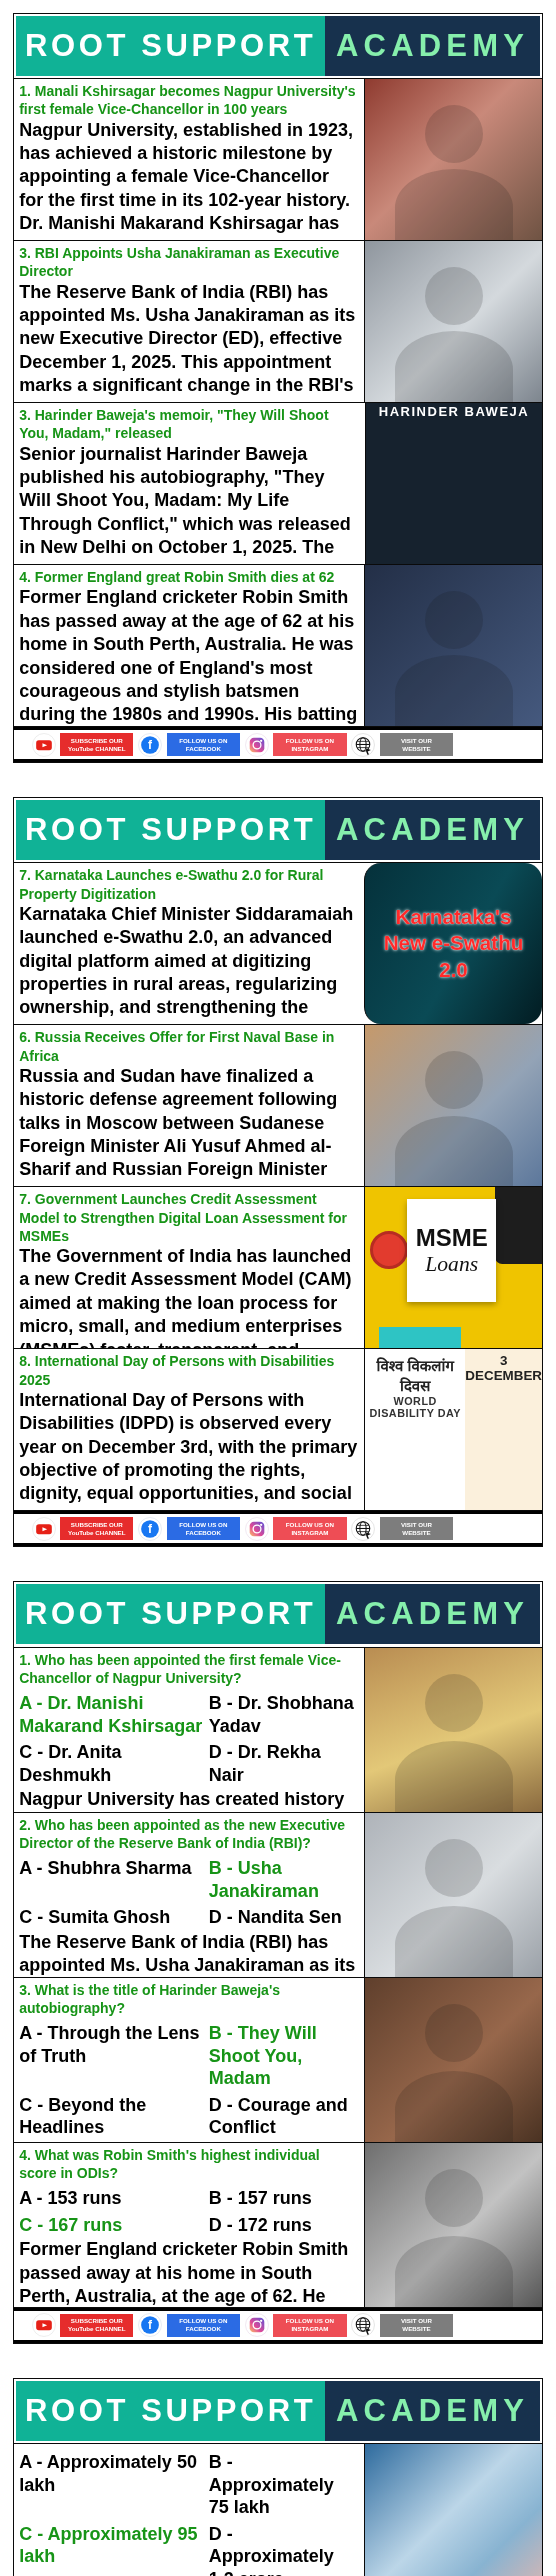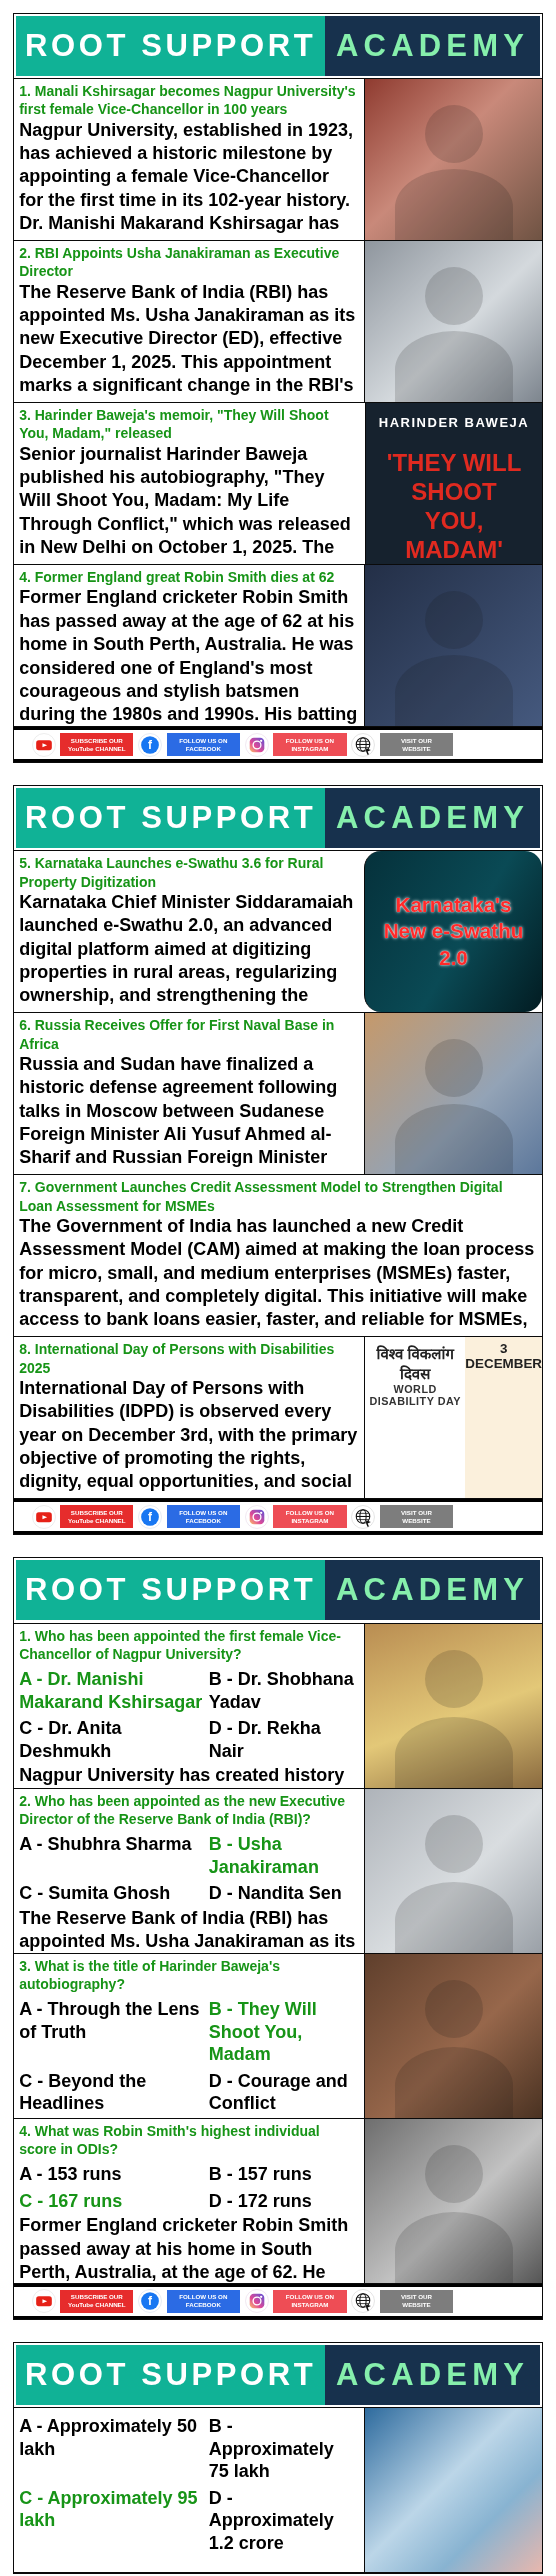--- a/index.html
+++ b/index.html
@@ -1,17 +1,17 @@
 <!DOCTYPE html>
 <html style="font-size:8.2px"><head>
 <meta charset="utf-8">
 <style>
   html,body{margin:0;padding:0;}
   body{width:556px;background:#ffffff;font-family:"Liberation Sans","DejaVu Sans",sans-serif;}
-  .pg{width:528px;margin:0 auto 22px auto;border:1.5px solid #0a0a0a;background:#fff;}
+  .pg{width:528px;margin:0 auto 34px auto;border:1.5px solid #0a0a0a;background:#fff;}
   .pg:first-of-type{margin-top:13px;}
   
   .mast{display:flex;height:60px;border-bottom:1.5px solid #0a0a0a;background:#fff;padding:2.1px;}
   .ml{flex:0 0 59%;background:#10b296;color:#fff;display:flex;align-items:center;justify-content:center;
       font-weight:700;font-size:31px;letter-spacing:3.6px;white-space:nowrap;}
   .mr{flex:1;background:#17314d;color:#86efac;display:flex;align-items:center;justify-content:center;
       font-weight:700;font-size:31px;letter-spacing:5.2px;white-space:nowrap;}
   
   .itm{display:flex;border-bottom:1.5px solid #0a0a0a;height:161px;overflow:hidden;}
   .qitm{height:164px;}
@@ -30,21 +30,21 @@
   
   .ph-n1{background:linear-gradient(135deg,#8f3b30,#c9897a 45%,#6f5343);}
   .ph-n2{background:linear-gradient(135deg,#8f969e,#d4d9dd 55%,#7d858e);}
   .ph-n4{background:linear-gradient(135deg,#232f47,#45597e);}
   .ph-n6{background:linear-gradient(135deg,#c5996b,#93a3b6 60%,#5c779b);}
   .ph-q1{background:linear-gradient(160deg,#b98d52,#e3c878 55%,#8a6a3f);}
   .ph-q2{background:linear-gradient(135deg,#aeb3b9,#d9dde0 55%,#9aa0a7);}
   .ph-q3{background:linear-gradient(135deg,#5f3f2c,#97674b 55%,#4a3222);}
   .ph-q4{background:linear-gradient(135deg,#6e6e6e,#c2c2c2 55%,#555555);}
   .ph-q5{background:linear-gradient(135deg,#2e6b9e,#bcd6e8 45%,#88b3d1 70%,#e8b7ad);}
-  .book{background:#16222e;display:flex;flex-direction:column;align-items:center;padding-top:12px;box-sizing:border-box;}
+  .book{background:#16222e;display:flex;flex-direction:column;align-items:center;padding-top:1px;box-sizing:border-box;}
   .book-author{color:#fff;font-weight:700;font-size:13px;letter-spacing:1.5px;white-space:nowrap;}
   .book-title{margin-top:17.5px;color:#e02a20;font-weight:700;font-size:24px;line-height:1.22;text-align:center;width:82%;}
   .eswathu{background:linear-gradient(120deg,#05313b,#0a4a55 55%,#021c22);display:flex;align-items:center;justify-content:center;border-radius:17px;}
   .eswathu span{color:#ff2a2a;font-weight:700;font-size:20.6px;line-height:1.3;text-align:center;width:85%;
       text-shadow:0 0 3.6px #fff,0 0 1px #fff;}
   .msme{background:#efc400;}
   .msme .clock{position:absolute;left:5.2px;top:44px;width:32px;height:32px;border-radius:50%;background:#e23b2e;border:3.1px solid #b72c22;}
   .msme .calc{position:absolute;right:0;top:0;width:47px;height:77px;background:#1d1d1d;border-radius:0 0 0 7.2px;}
   .msme .note{position:absolute;left:14.4px;bottom:0;width:82px;height:21.6px;background:#2ec4c4;}
   .msme-card{position:absolute;left:24%;top:7%;width:50%;height:64%;background:#fff;box-shadow:0 2.6px 6.2px rgba(0,0,0,.35);
@@ -95,34 +95,33 @@
   <div class="itm">
     <div class="txt">
       <p class="hd">1. Manali Kshirsagar becomes Nagpur University's first female Vice-Chancellor in 100 years</p>
       <p class="bd">Nagpur University, established in 1923, has achieved a historic milestone by appointing a female Vice-Chancellor for the first time in its 102-year history. Dr. Manishi Makarand Kshirsagar has been appointed to this position, which is being considered a significant step towards women's leadership and participation in higher education.</p>
     </div>
     <div class="img ph-n1 portrait"></div>
   </div>
 
   <div class="itm">
     <div class="txt">
-      <p class="hd">2. RBI Appoints Usha Janakiraman as Executive Director</p>
+      <p class="hd">3. RBI Appoints Usha Janakiraman as Executive Director</p>
       <p class="bd">The Reserve Bank of India (RBI) has appointed Ms. Usha Janakiraman as its new Executive Director (ED), effective December 1, 2025. This appointment marks a significant change in the RBI's top leadership, with a direct impact on the country's financial surveillance, risk management, and regulatory framework.</p>
     </div>
     <div class="img ph-n2 portrait"></div>
   </div>
 
   <div class="itm">
     <div class="txt">
       <p class="hd">3. Harinder Baweja's memoir, "They Will Shoot You, Madam," released</p>
       <p class="bd">Senior journalist Harinder Baweja published his autobiography, "They Will Shoot You, Madam: My Life Through Conflict," which was released in New Delhi on October 1, 2025. The book vividly chronicles the challenging and courageous experiences of his journalistic career spanning over four decades.</p>
     </div>
     <div class="img book">
       <div class="book-author">HARINDER BAWEJA</div>
-      <div class="book-title">'THEY WILL SHOOT YOU, MADAM'</div>
     </div>
   </div>
 
   <div class="itm">
     <div class="txt">
       <p class="hd">4. Former England great Robin Smith dies at 62</p>
       <p class="bd">Former England cricketer Robin Smith has passed away at the age of 62 at his home in South Perth, Australia. He was considered one of England's most courageous and stylish batsmen during the 1980s and 1990s. His batting was particularly renowned for his fearless play and strong technique against fast bowlers.</p>
     </div>
     <div class="img ph-n4 portrait"></div>
   </div>
@@ -181,40 +180,49 @@
 </div>
 
 <div class="pg">
   <div class="mast">
     <div class="ml">ROOT SUPPORT</div>
     <div class="mr">ACADEMY</div>
   </div>
 
   <div class="itm">
     <div class="txt">
-      <p class="hd">5. Karnataka Launches e-Swathu 3.6 for Rural Property Digitization</p>
+      <p class="hd">7. Karnataka Launches e-Swathu 2.0 for Rural Property Digitization</p>
       <p class="bd">Karnataka Chief Minister Siddaramaiah launched e-Swathu 2.0, an advanced digital platform aimed at digitizing properties in rural areas, regularizing ownership, and strengthening the state's revenue system. This initiative is in line with the Government of India's Digital India Mission and e-Governance policy.</p>
     </div>
     <div class="img eswathu">
       <span>Karnataka's New e-Swathu 2.0</span>
     </div>
   </div>
 
   <div class="itm">
     <div class="txt">
       <p class="hd">6. Russia Receives Offer for First Naval Base in Africa</p>
       <p class="bd">Russia and Sudan have finalized a historic defense agreement following talks in Moscow between Sudanese Foreign Minister Ali Yusuf Ahmed al-Sharif and Russian Foreign Minister Sergei Lavrov. Under this agreement, Sudan has officially granted Russia permission to establish its first naval base in Africa near Port Sudan on the Red Sea coast.</p>
     </div>
     <div class="img ph-n6 portrait"></div>
   </div>
 
   <div class="itm">
     <div class="txt">
       <p class="hd">7. Government Launches Credit Assessment Model to Strengthen Digital Loan Assessment for MSMEs</p>
       <p class="bd">The Government of India has launched a new Credit Assessment Model (CAM) aimed at making the loan process for micro, small, and medium enterprises (MSMEs) faster, transparent, and completely digital. This initiative will make access to bank loans easier, faster, and reliable for MSMEs, which is crucial for the country's financial inclusion goals.</p>
+    </div>
+    <div class="img msme">
+      <i class="clock"></i>
+      <i class="calc"></i>
+      <i class="note"></i>
+      <div class="msme-card">
+        <span class="l1">MSME</span>
+        <span class="l2">Loans</span>
+      </div>
     </div>
   </div>
 
   <div class="itm">
     <div class="txt">
       <p class="hd">8. International Day of Persons with Disabilities 2025</p>
       <p class="bd">International Day of Persons with Disabilities (IDPD) is observed every year on December 3rd, with the primary objective of promoting the rights, dignity, equal opportunities, and social awareness of persons with disabilities. The theme for 2025 is: “Building Disability-Inclusive Societies to Advance Social Progress.”</p>
     </div>
     <div class="img disab">
       <div class="disab-top">

